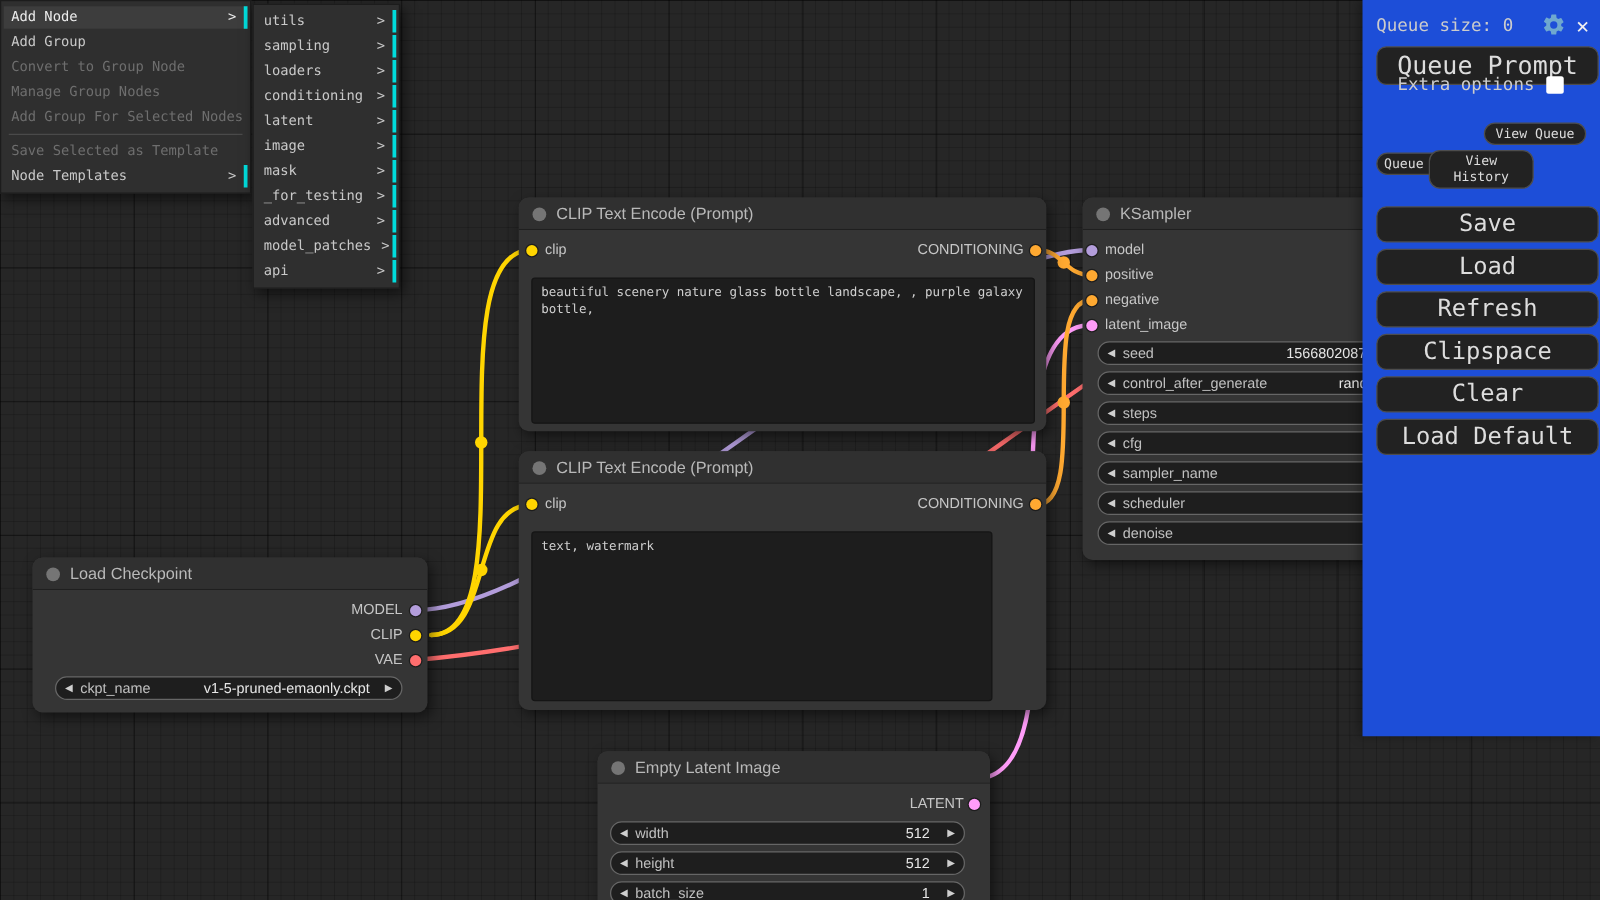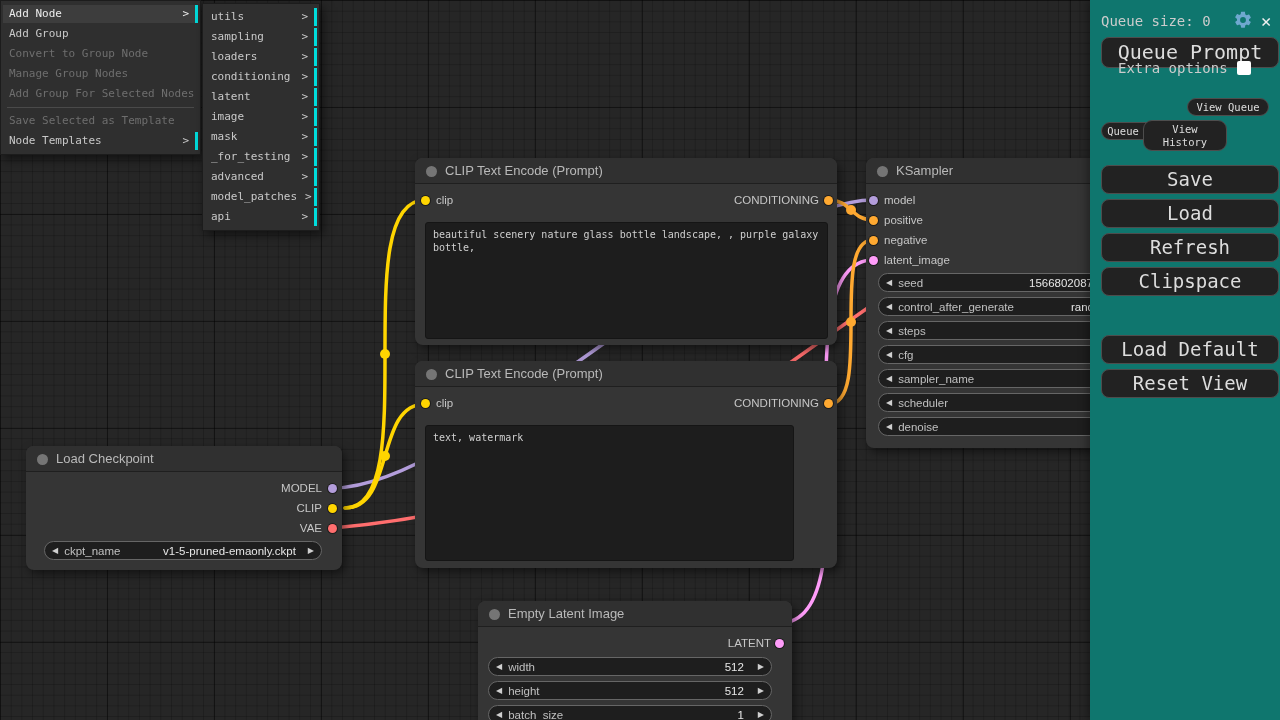--- a/index.html
+++ b/index.html
@@ -56,22 +56,22 @@
   .ctx-item { height:18px; line-height:18px; margin:2px 2px; padding:0 6px;
     display:flex; white-space:nowrap; }
   .ctx-item .spacer { flex:1; }
   .ctx-item.has-sub { border-right:3px solid #00dcdc; }
   .ctx-item.disabled { color:#6e6e6e; }
   .ctx-item.highlight { background:#3d3d3d; color:#ececec; }
   .ctx-sep { height:1px; background:#4a4a4a; margin:4px 6px; }
   .sub-arrow { margin-left:8px; }
 
   
-  #sidebar { position:absolute; z-index:10; left:1090px; top:0; width:190px; height:720px;
-    background:#0f766e; font-family:"DejaVu Sans Mono", monospace; color:#d4d4d4;
+  #sidebar { position:absolute; z-index:10; left:1090px; top:0; width:190px; height:589px;
+    background:#1d4ed8; font-family:"DejaVu Sans Mono", monospace; color:#d4d4d4;
     box-shadow:-3px 0 8px rgba(0,0,0,0.35); }
   .queue-row { position:absolute; left:11px; top:10px; width:168px; height:22px;
     font-size:14px; line-height:22px; color:#cccccc; }
   #gear-btn { position:absolute; left:132px; top:0px; width:20px; height:20px; cursor:pointer; }
   #close-btn { position:absolute; left:160px; top:0px; font-size:17px; color:#f0f0f0; cursor:pointer; }
   .sb-btn { position:absolute; background:#222222; border:1px solid #4d4d4d; border-radius:8px;
     color:#dddddd; text-align:center; cursor:pointer; }
   #queue-prompt { left:11px; top:37px; width:178px; height:31px; font-size:20px; line-height:29px; }
   .extra-row { position:absolute; left:0; top:60px; width:190px; height:18px;
     font-size:14px; color:#cccccc; }
@@ -238,22 +238,22 @@
   <div class="sb-btn" id="queue-front">Queue Front</div>
   <div class="sb-btn" id="view-queue">View Queue</div>
   <div class="sb-btn" id="view-history">
     <div>View</div>
     <div>History</div>
   </div>
   <div class="sb-btn big-btn" style="top:165px;">Save</div>
   <div class="sb-btn big-btn" style="top:199px;">Load</div>
   <div class="sb-btn big-btn" style="top:267px;">Clipspace</div>
   <div class="sb-btn big-btn" style="top:233px;">Refresh</div>
+  <div class="sb-btn big-btn" style="top:301px;">Clear</div>
   <div class="sb-btn big-btn" style="top:335px;">Load Default</div>
-  <div class="sb-btn big-btn" style="top:369px;">Reset View</div>
 </div>
 
 <div class="ctx" style="left:0; top:0; width:201px;">
   <div class="ctx-item has-sub highlight">
     <span>Add Node</span>
     <span class="spacer"></span>
     <span class="sub-arrow">&gt;</span>
   </div>
   <div class="ctx-item">
     <span>Add Group</span>

